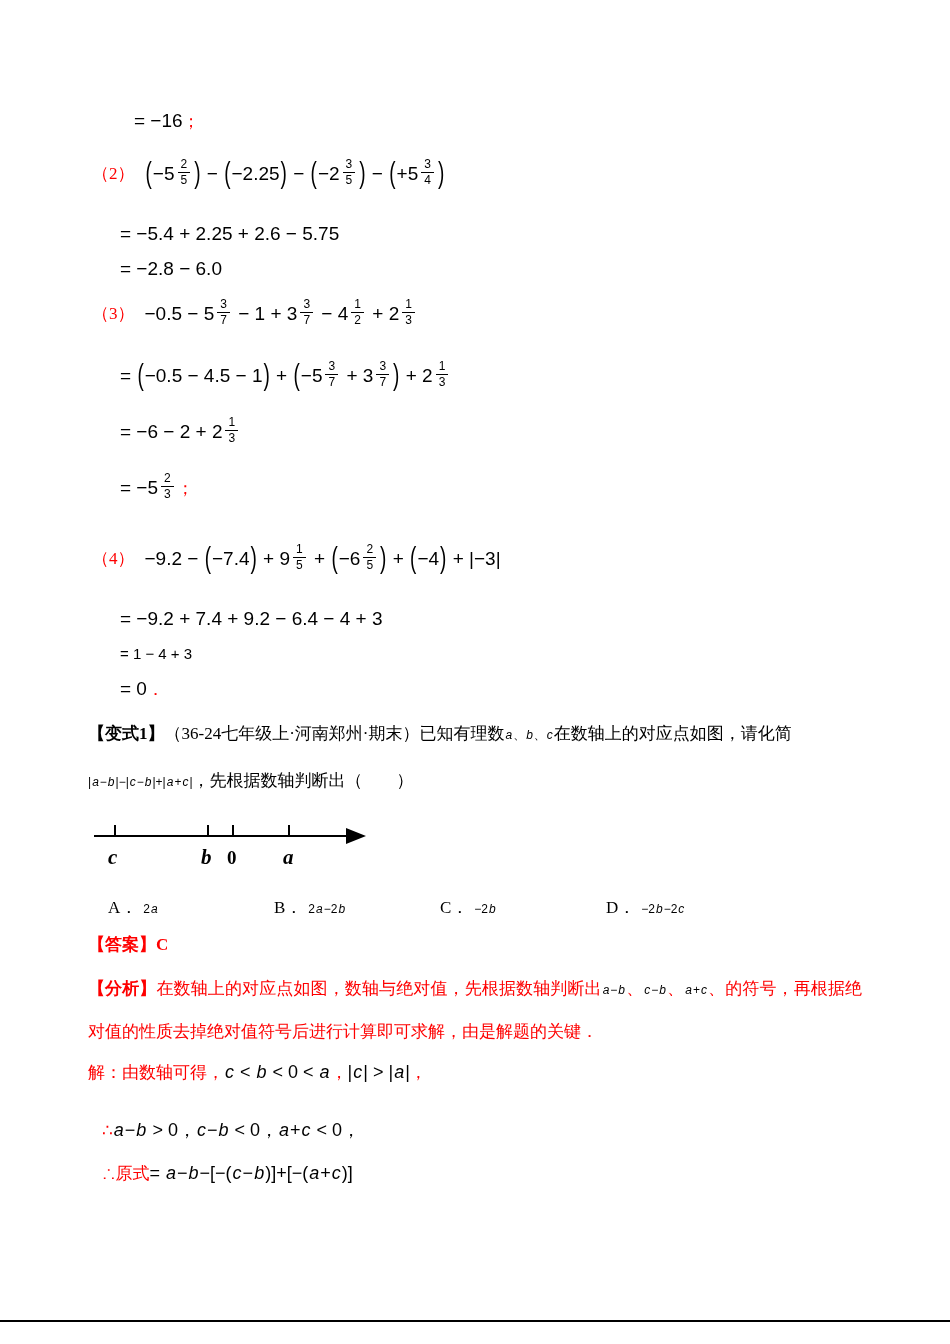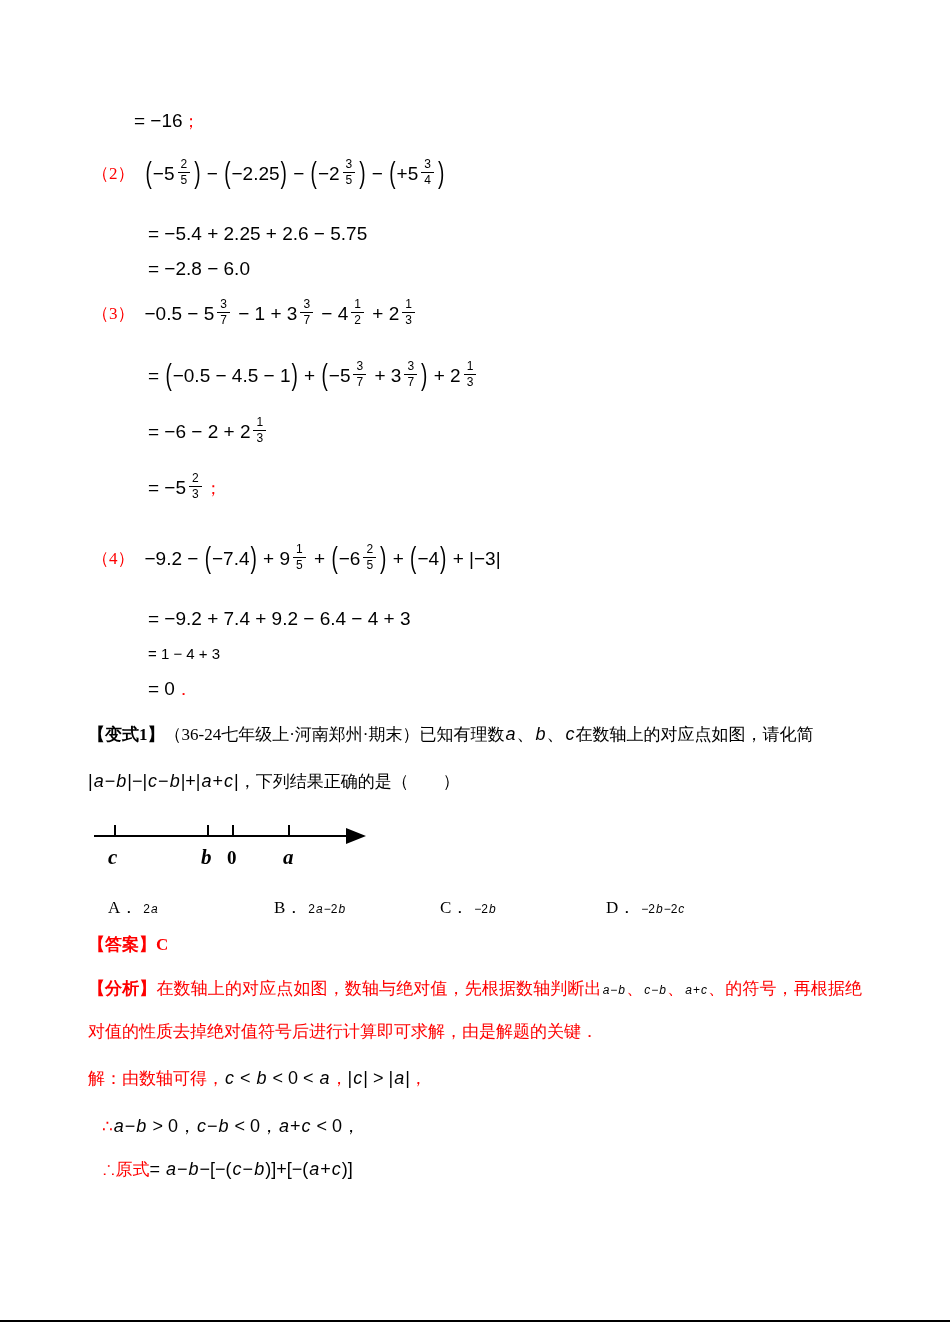--- a/index.html
+++ b/index.html
@@ -23,51 +23,51 @@
   
   .frac { display:inline-block; vertical-align:middle; text-align:center; margin:0 3px; position:relative; top:-2px; }
   .frac .num { display:block; font-size:12px; line-height:1.15; padding:0 3px 1px 3px; border-bottom:1px solid #000; }
   .frac .den { display:block; font-size:12px; line-height:1.15; padding-top:1px; }
 
   
   .bp { display:inline-block; transform:scaleY(1.55); transform-origin:center; margin:0 1px; font-weight:300; }
 
   .mrow { margin-bottom:12px; }
   .indent1 { margin-left:46px; }
-  .indent2 { margin-left:60px; }
+  .indent2 { margin-left:32px; }
 
   .partrow { display:flex; align-items:center; gap:10px; margin-left:4px; }
   .partlabel { font-size:17px; white-space:nowrap; }
   .exprline { line-height:50px; }
   .stepline { font-size:18.5px; line-height:26px; }
   .fracline { line-height:46px; }
   .small { font-size:15px; }
 
   .gap-lg { margin-bottom:22px; }
   .gap-md { margin-bottom:16px; }
   .gap-sm { margin-bottom:9px; }
 
   .para { font-size:17px; line-height:30px; }
-  .para .math { font-size:18px; }
+  .para .math { font-size:12px; }
 
   .absexpr { font-size:20px; }
 
   .numberline { margin:10px 0 4px 2px; }
   .nlv { font-style:italic; font-weight:bold; font-size:21px; font-family:"Liberation Serif", serif; }
   .nl0 { font-weight:bold; font-size:19px; font-family:"Liberation Serif", serif; }
 
   .options { display:flex; margin:18px 0 14px 20px; font-size:17px; }
   .option { width:166px; display:flex; align-items:baseline; gap:6px; }
   .option .math { font-size:12px; }
 
   .ansrow { font-size:17px; margin-bottom:12px; }
   .analysis { text-align:justify; color:#fe0000; line-height:42px; font-size:17px; margin-bottom:4px; }
   .analysis .math { color:#000; font-size:12px; }
 
-  .solline { font-size:17px; line-height:42px; margin-bottom:10px; }
+  .solline { font-size:17px; line-height:30px; margin-bottom:26px; }
   .solline .math { font-size:18px; }
   .thline { font-size:17px; line-height:32px; margin-bottom:10px; margin-left:14px; }
   .thline .math { font-size:18px; }
 
   .bottom-rule { position:absolute; left:0; top:1320px; width:950px; border-top:2px solid #000; }
 </style>
 </head>
 <body>
 
 <div class="page">
@@ -112,21 +112,21 @@
     <span class="math small">= 1 − 4 + 3</span>
   </div>
   <div class="mrow indent2 stepline gap-md">
     <span class="math">= 0</span><span class="red cn">．</span>
   </div>
 
   <div class="para gap-sm">
     <span class="bold cn">【变式1】</span><span class="cn">（36-24七年级上·河南郑州·期末）</span><span class="cn">已知有理数</span><span class="math"><i>a</i>、<i>b</i>、<i>c</i></span><span class="cn">在数轴上的对应点如图，请化简</span>
   </div>
   <div class="para gap-sm" style="line-height:44px;">
-    <span class="math absexpr">|<i>a</i>−<i>b</i>|−|<i>c</i>−<i>b</i>|+|<i>a</i>+<i>c</i>|</span><span class="cn">，下列结果正确的是（　　）</span>
+    <span class="math absexpr">|<i>a</i>−<i>b</i>|−|<i>c</i>−<i>b</i>|+|<i>a</i>+<i>c</i>|</span><span class="cn">，先根据数轴判断出（　　）</span>
   </div>
 
   <div class="numberline">
     <svg width="290" height="60" viewBox="0 0 290 60">
       <line x1="4" y1="22" x2="260" y2="22" stroke="#000" stroke-width="2.2"></line>
       <polygon points="276,22 256,14 256,30" fill="#000"></polygon>
       <line x1="25" y1="11" x2="25" y2="22" stroke="#000" stroke-width="2"></line>
       <line x1="118" y1="11" x2="118" y2="22" stroke="#000" stroke-width="2"></line>
       <line x1="143" y1="11" x2="143" y2="22" stroke="#000" stroke-width="2"></line>
       <line x1="199" y1="11" x2="199" y2="22" stroke="#000" stroke-width="2"></line>

